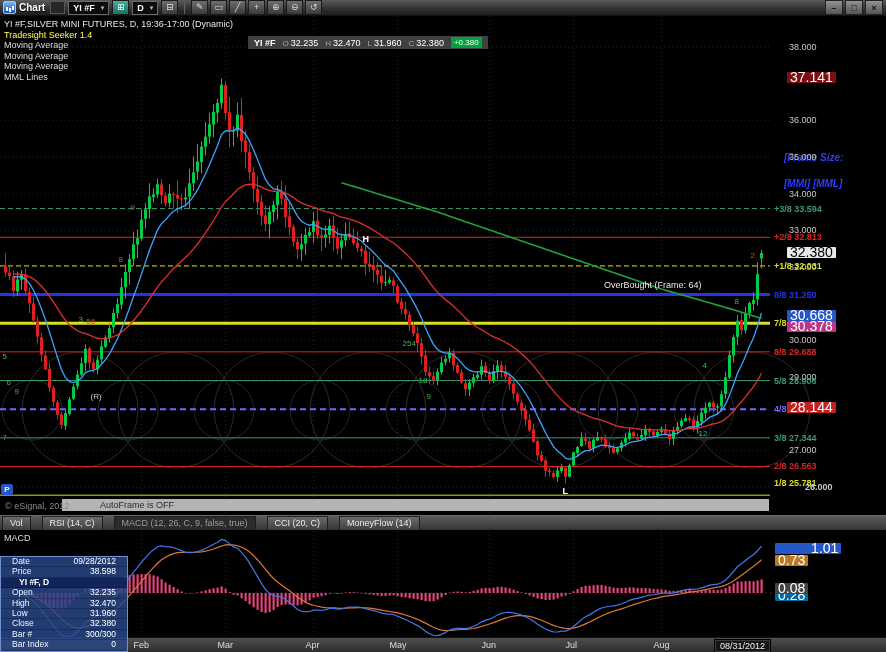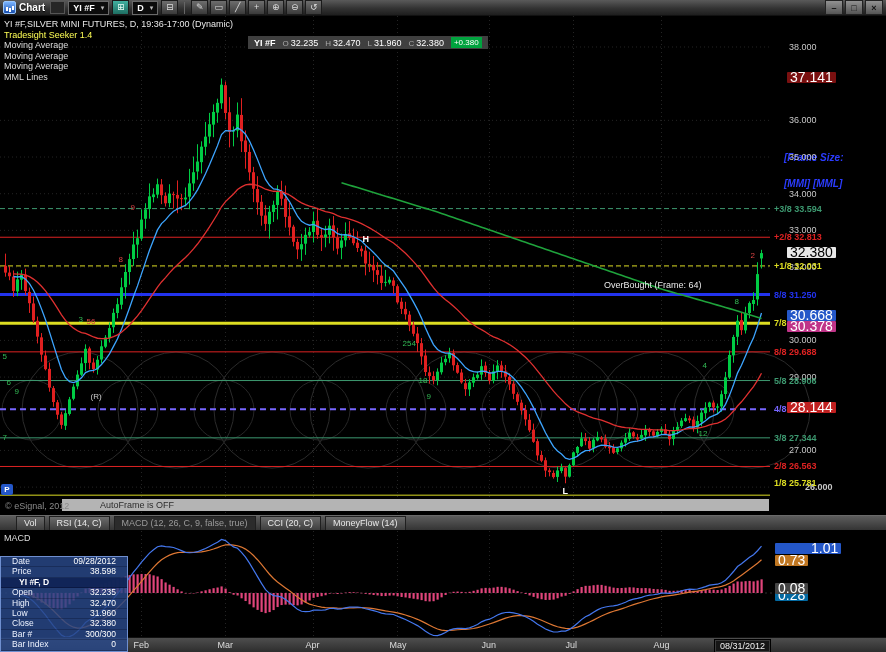--- a/index.html
+++ b/index.html
@@ -55,21 +55,21 @@
   .mml-label{position:absolute;font-size:9px;font-weight:bold;white-space:nowrap;}
   .price-badge{position:absolute;font-size:14px;padding:0 3px;height:11px;line-height:11px;border-radius:1px;white-space:nowrap;}
   .blue-note{position:absolute;left:12px;color:#2b3cff;font-weight:bold;font-size:10px;white-space:nowrap;font-style:italic;}
   .pane-ctl{position:absolute;right:1px;top:2px;display:flex;flex-direction:column;gap:1px;}
   .pbtn{width:11px;height:10px;display:flex;align-items:center;justify-content:center;
     background:linear-gradient(#8a8a8a,#4e4e4e);border:1px solid #222;color:#111;font-size:7px;}
 
   
   .tabbar{position:absolute;top:515px;left:0;right:0;height:15px;box-sizing:border-box;
     background:linear-gradient(#5d5d5d,#343434);border-top:1px solid #6a6a6a;
-    display:flex;align-items:flex-end;gap:4px;padding:1px 0 0 16px;}
+    display:flex;align-items:flex-end;gap:11px;padding:1px 0 0 2px;}
   .tab{height:13px;line-height:13px;padding:0 7px;font-size:9px;color:#e8e8e8;
     background:linear-gradient(#6b6b6b,#3e3e3e);border:1px solid #1f1f1f;border-bottom:none;white-space:nowrap;}
   .tab.active{background:#2b2b2b;color:#9a9a9a;}
 
   
   .macd-panel{position:absolute;top:531px;left:0;width:886px;height:106px;background:#000;}
   #macd-svg{position:absolute;left:0;top:0;}
   .macd-label{position:absolute;left:4px;top:2px;color:#ddd;font-size:9px;}
   .macd-axis{position:absolute;left:772px;top:0;width:114px;height:100%;}
 

